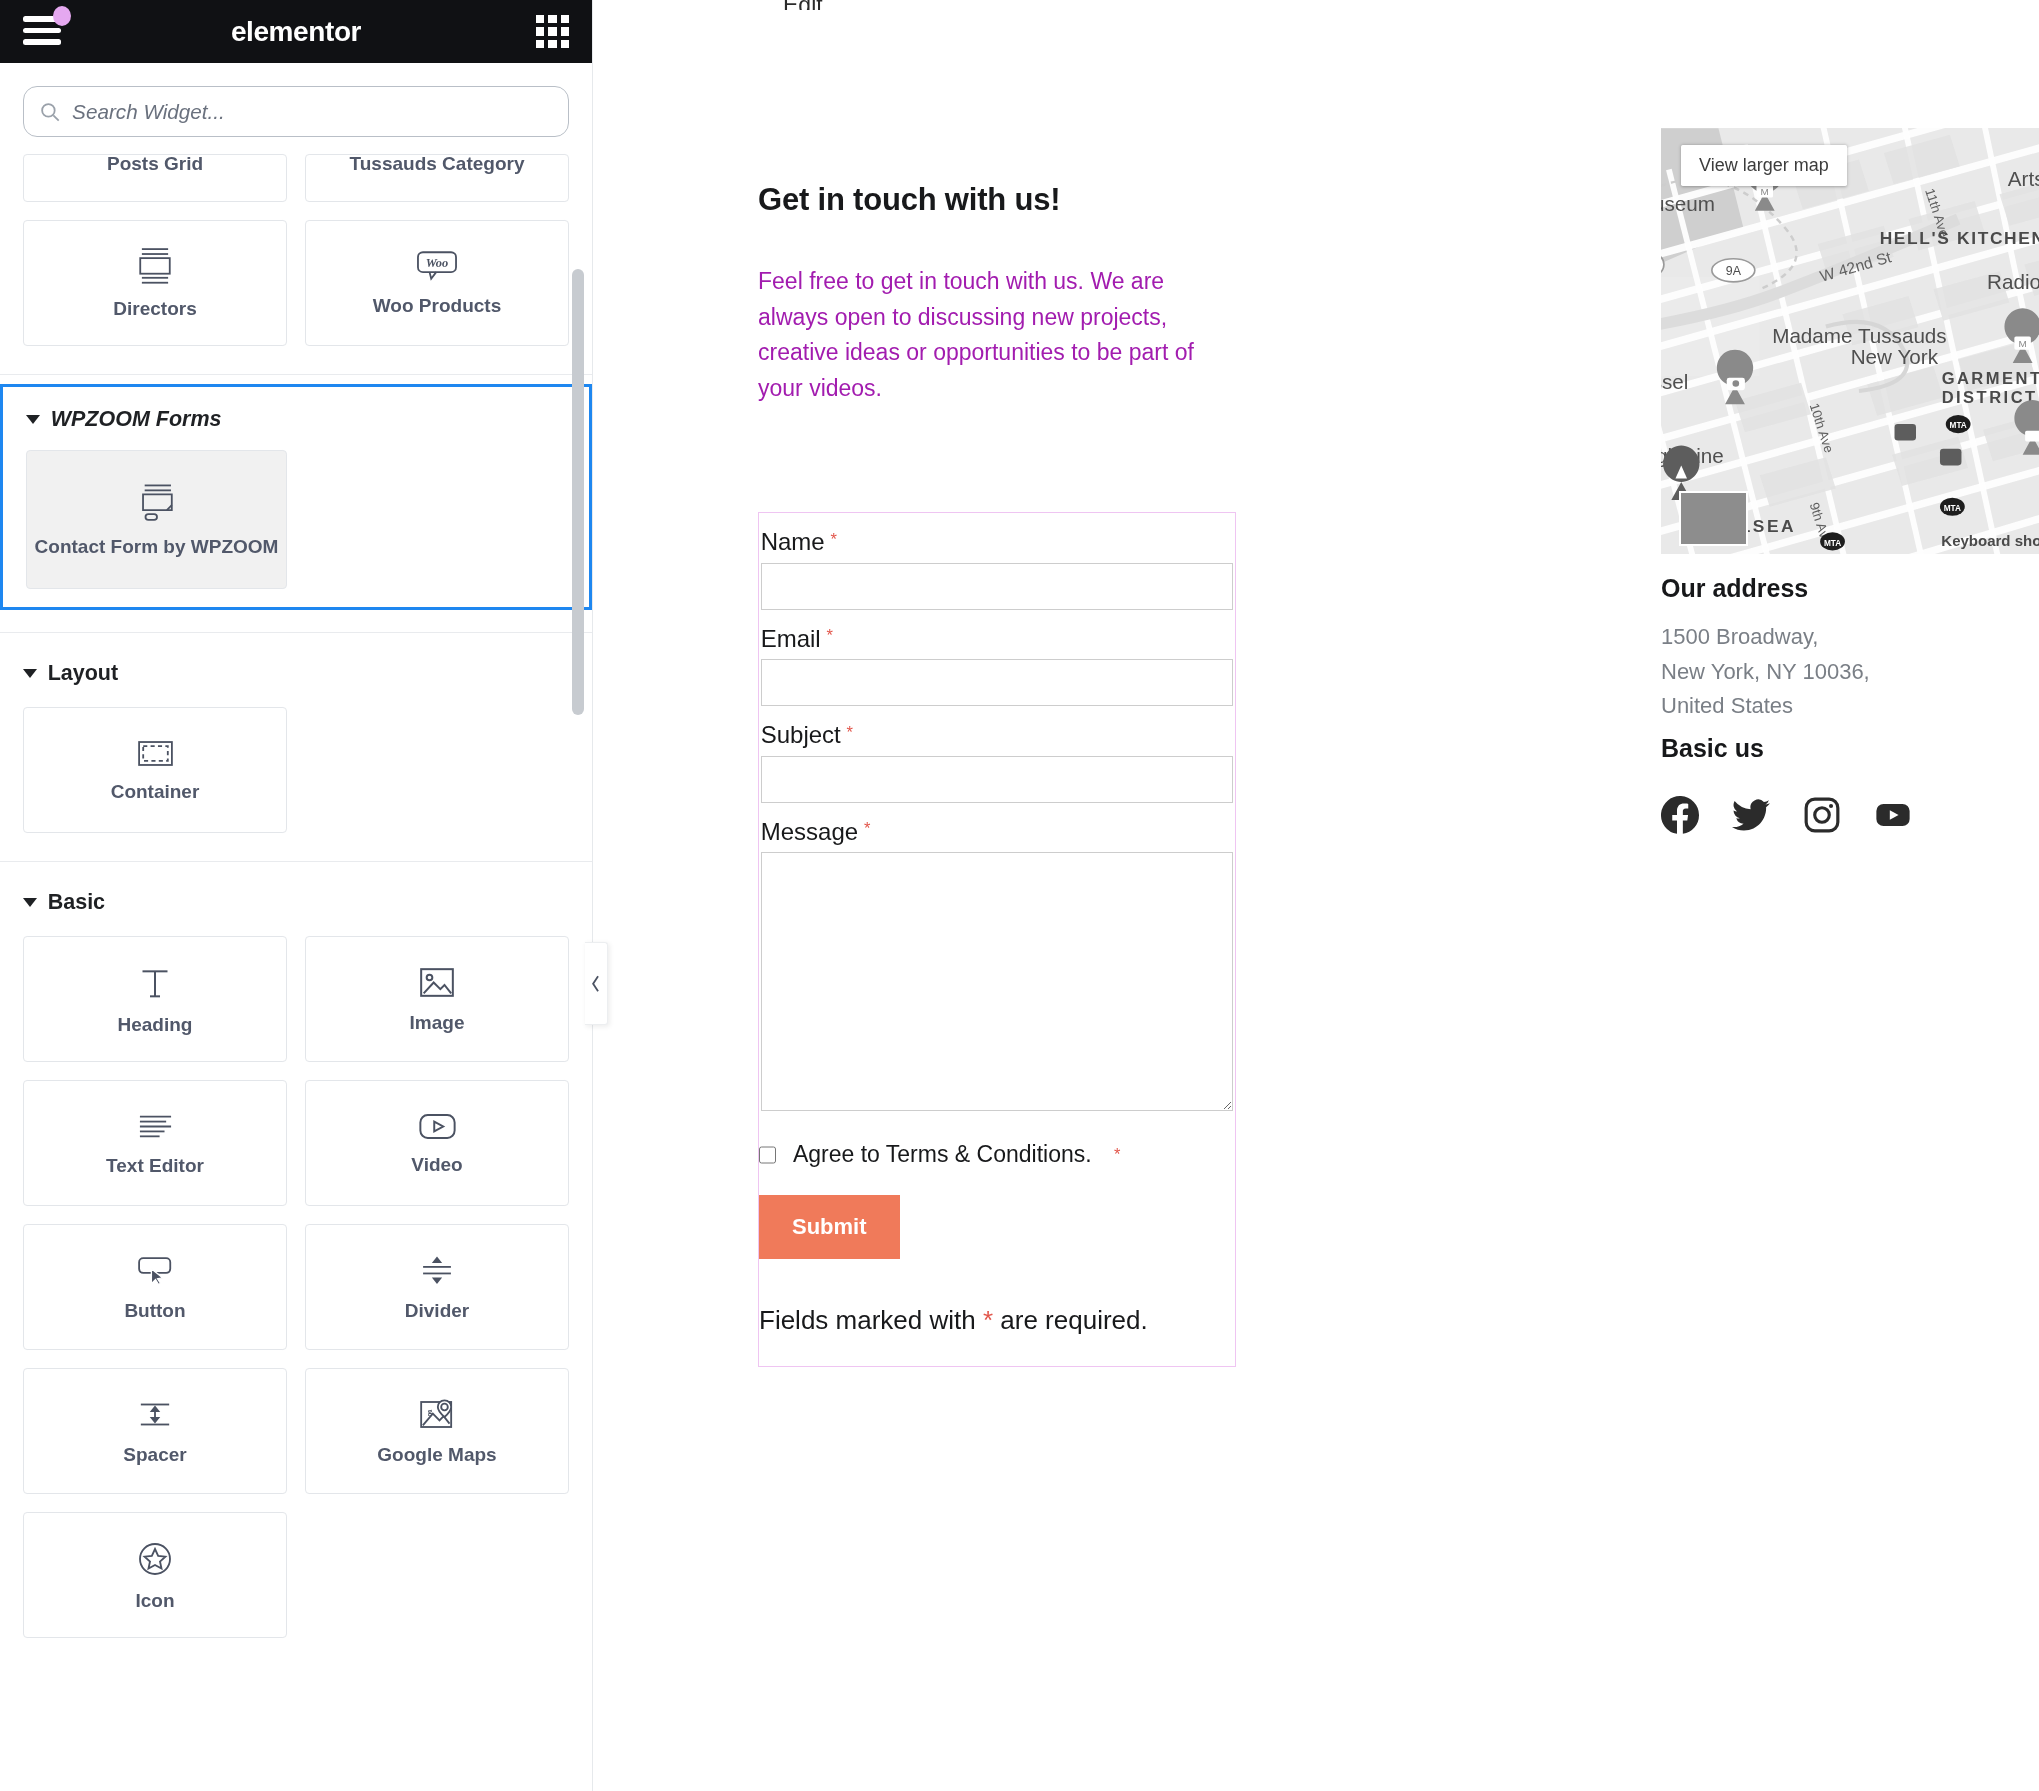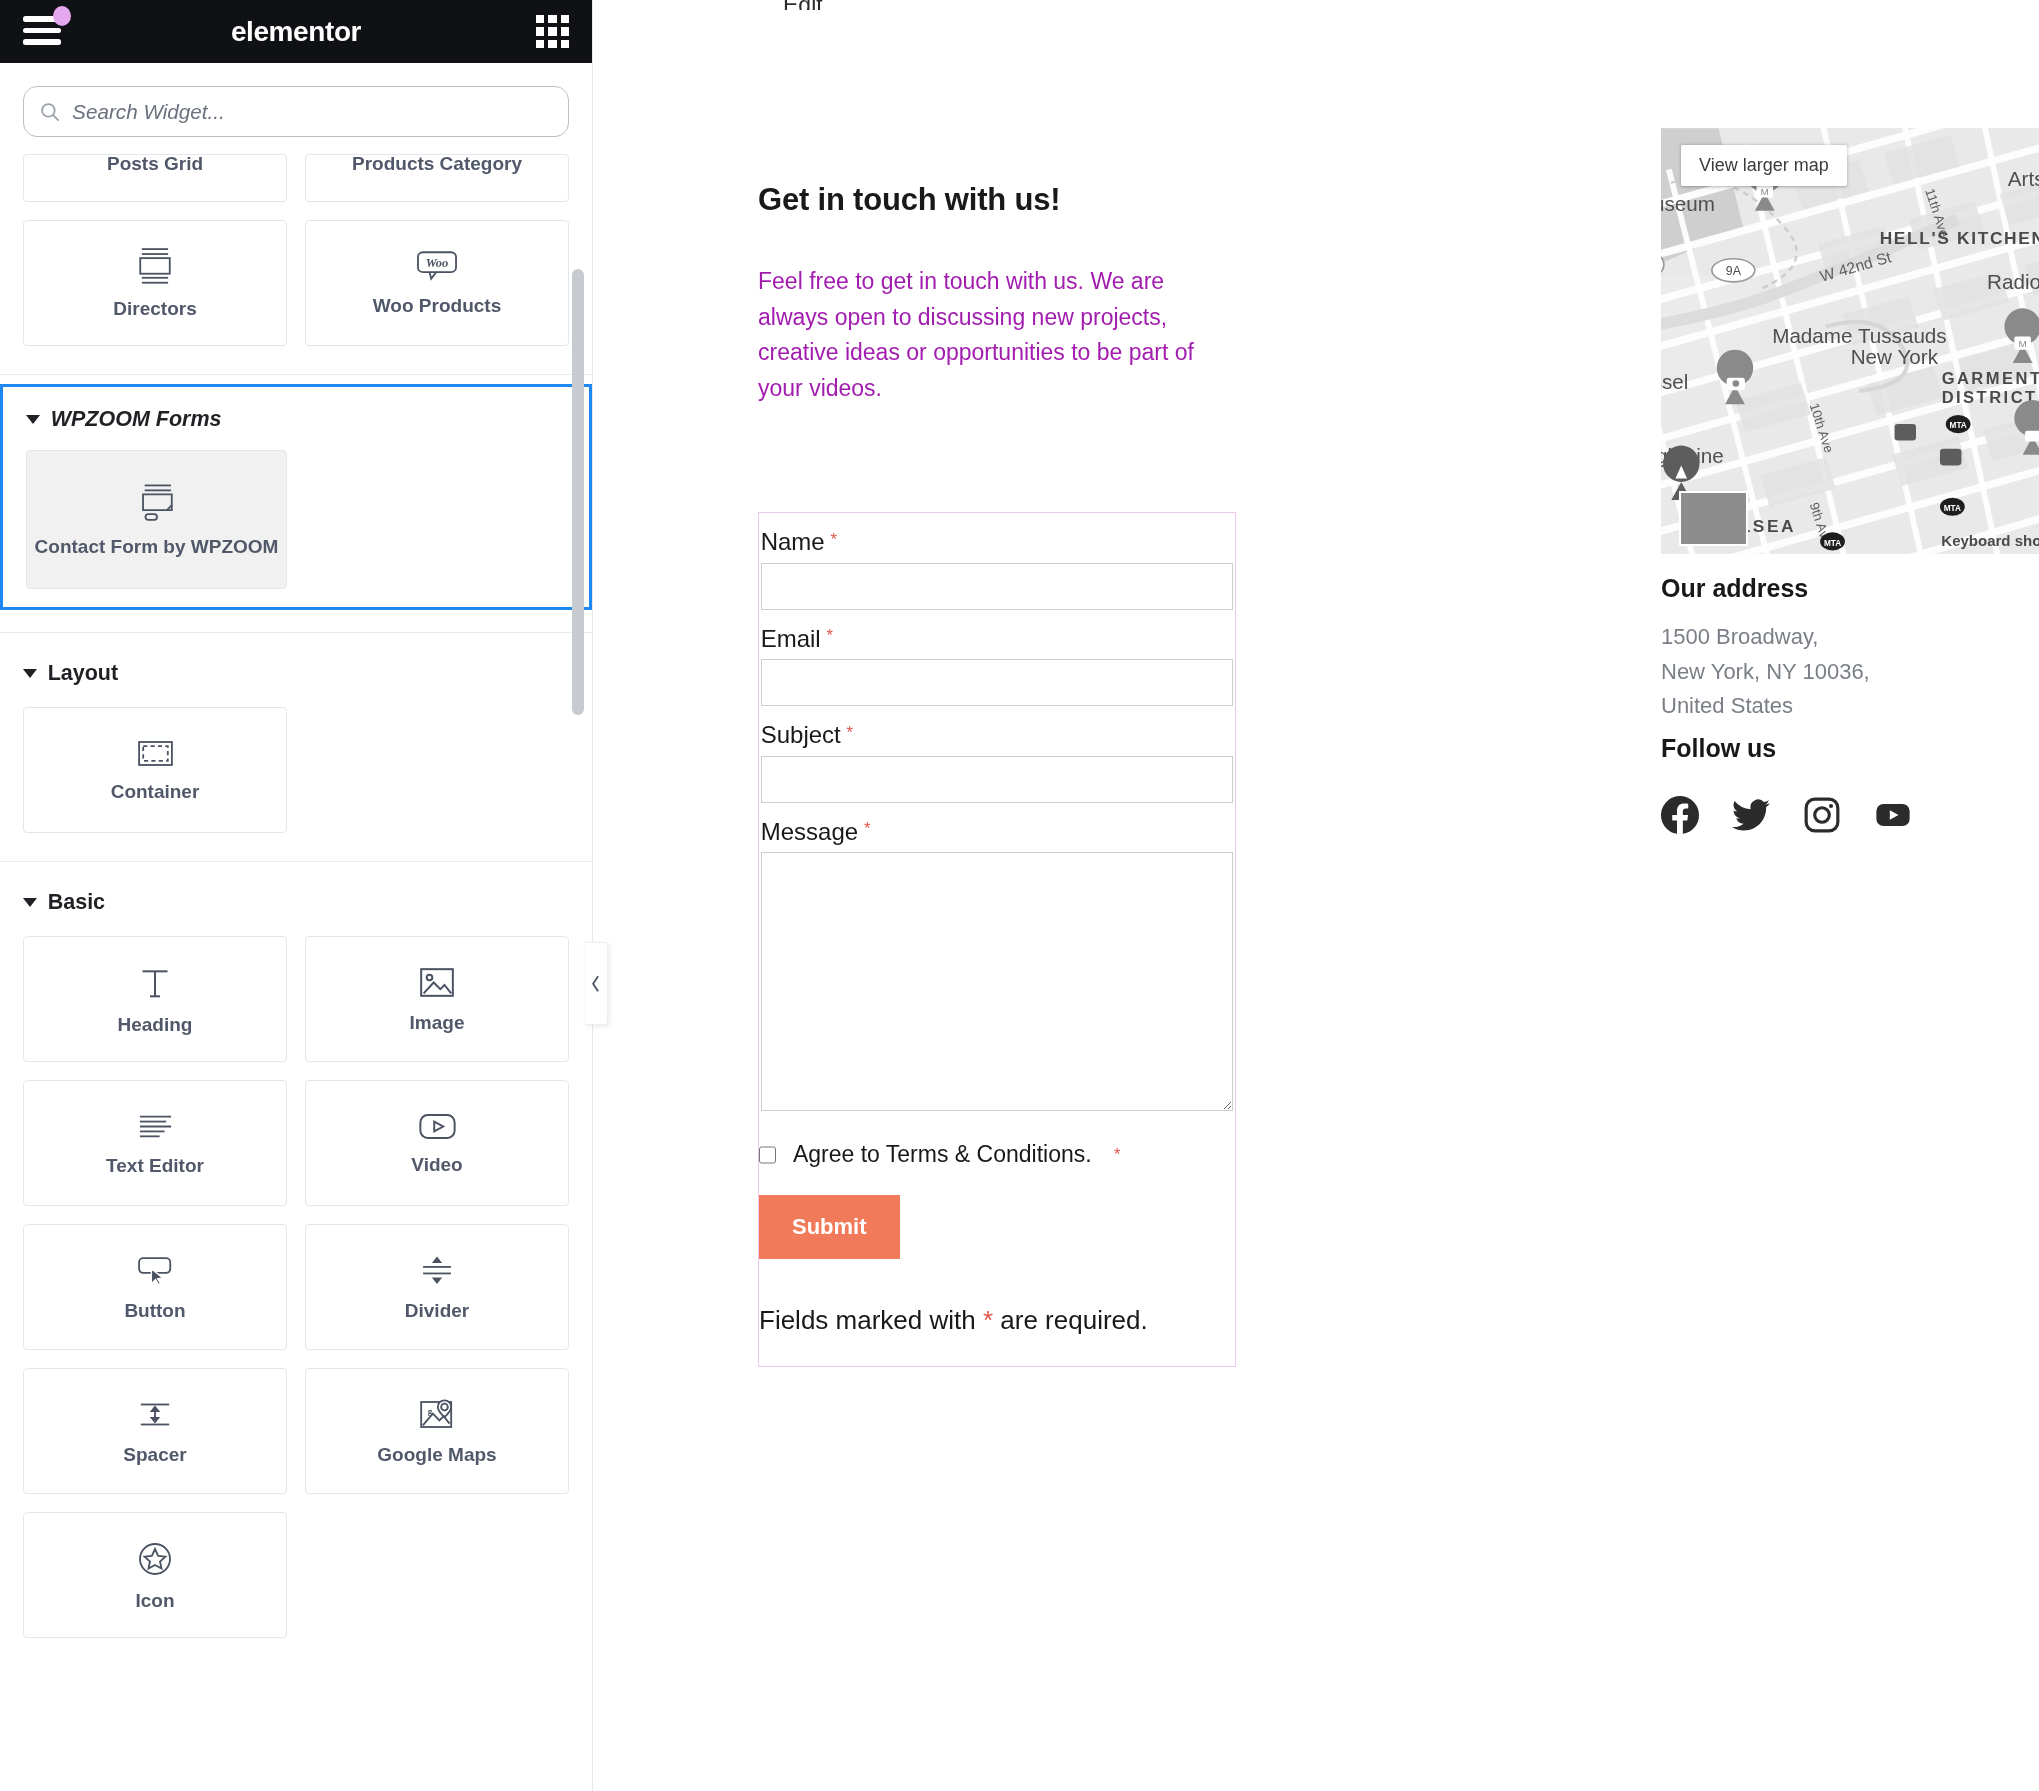--- a/index.html
+++ b/index.html
@@ -233,21 +233,21 @@
     </div>
 
     <div class="sb-scroll">
       <div class="sb-track"></div>
 
       <div class="wgrid" style="margin-top:8.3px;">
         <div class="wcard clipped">
           <span class="wlabel">Posts Grid</span>
         </div>
         <div class="wcard clipped">
-          <span class="wlabel">Products Category</span>
+          <span class="wlabel">Tussauds Category</span>
         </div>
       </div>
 
       <div class="wgrid" style="margin-top:18px;">
         <div class="wcard">
           <svg width="46" height="41" viewBox="0 0 56 50" fill="none" stroke="#4b5262" stroke-width="2.2">
             <line x1="12" y1="5" x2="44" y2="5"></line>
               <line x1="12" y1="11" x2="44" y2="11"></line>
             <rect x="10" y="16" width="36" height="19"></rect>
             <line x1="12" y1="40" x2="44" y2="40"></line>
@@ -593,21 +593,21 @@
       </div>
 
       <div class="addr-block">
         <div class="aside-h">Our address</div>
         <div class="addr-line">1500 Broadway,</div>
         <div class="addr-line" style="margin-top:6.6px">New York, NY 10036,</div>
         <div class="addr-line" style="margin-top:6.6px">United States</div>
       </div>
 
       <div class="follow-block">
-        <div class="aside-h">Follow us</div>
+        <div class="aside-h">Basic us</div>
         <div class="social-row">
           <svg width="38" height="38" viewBox="0 0 24 24" fill="#2b2b2b">
             <path d="M24 12a12 12 0 1 0-13.9 11.9v-8.4H7.1V12h3V9.4c0-3 1.8-4.6 4.5-4.6 1.3 0 2.6.2 2.6.2v2.9h-1.5c-1.5 0-1.9.9-1.9 1.8V12h3.3l-.5 3.5h-2.8v8.4A12 12 0 0 0 24 12z"></path>
           </svg>
           <svg width="38" height="38" viewBox="0 0 24 24" fill="#2b2b2b">
             <path d="M23.95 4.57a10 10 0 0 1-2.83.78 4.94 4.94 0 0 0 2.17-2.72c-.95.56-2 .97-3.13 1.19a4.92 4.92 0 0 0-8.39 4.49A13.98 13.98 0 0 1 1.64 3.16a4.93 4.93 0 0 0 1.53 6.58A4.9 4.9 0 0 1 .96 9.1v.06a4.93 4.93 0 0 0 3.95 4.83 4.96 4.96 0 0 1-2.22.08 4.93 4.93 0 0 0 4.6 3.42A9.87 9.87 0 0 1 0 19.54a13.94 13.94 0 0 0 7.55 2.21c9.05 0 14-7.5 14-14 0-.21 0-.42-.02-.63a9.94 9.94 0 0 0 2.42-2.55z"></path>
           </svg>
           <svg width="38" height="38" viewBox="0 0 24 24" fill="none" stroke="#2b2b2b" stroke-width="2">
             <rect x="2" y="2" width="20" height="20" rx="5.5"></rect>
             <circle cx="12" cy="12" r="4.6"></circle>

